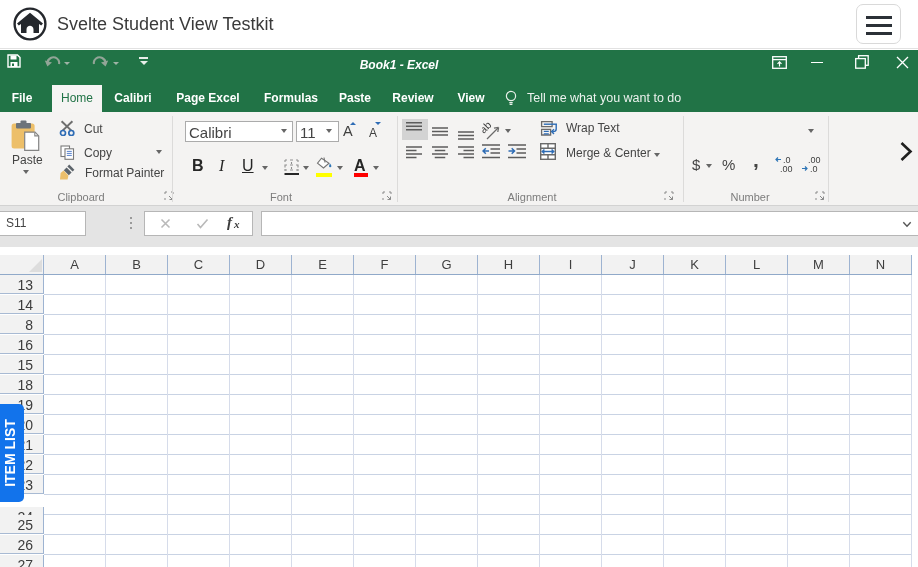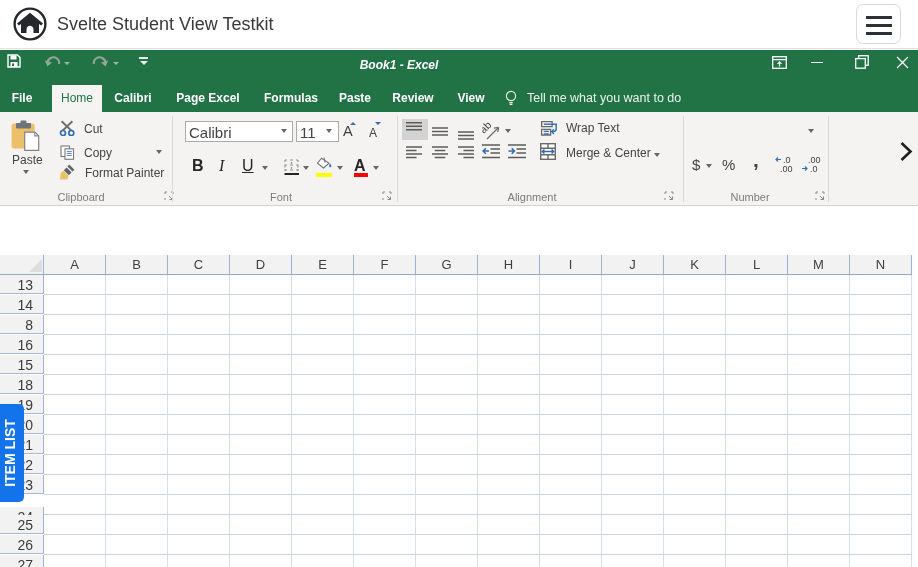--- a/index.html
+++ b/index.html
@@ -286,20 +286,38 @@
       <path d="M1 3 V1 H3 M7 1 H9 V3 M1 7 V9" fill="none" stroke="#8a8a8a" stroke-width="1"></path>
       <path d="M5 5 L8.5 8.5 M8.5 5.5 V8.5 H5.5" fill="none" stroke="#8a8a8a" stroke-width="1"></path>
     </svg>
     <div class="gsep" style="left:828px"></div>
 
     <svg class="abs" style="left:899px;top:29px" width="14" height="21" viewBox="0 0 14 21">
       <path d="M2.5 2 L11.5 10.5 L2.5 19" fill="none" stroke="#1f1f1f" stroke-width="2.6"></path>
     </svg>
   </div>
 
+  <div id="formularow">
+    <div class="fbox" style="left:-1px;width:87px"></div>
+    <span class="abs" style="left:6px;top:10px;font-size:12px;color:#444">S11</span>
+    <div class="abs" style="left:130px;top:11px;width:2px;height:2px;background:#9a9a9a;box-shadow:0 5px #9a9a9a, 0 10px #9a9a9a"></div>
+    <div class="fbox" style="left:144px;width:109px"></div>
+    <svg class="abs" style="left:160px;top:12px" width="11" height="11" viewBox="0 0 11 11">
+      <path d="M1.5 1.5 L9.5 9.5 M9.5 1.5 L1.5 9.5" stroke="#b9b9b9" stroke-width="1.6"></path>
+    </svg>
+    <svg class="abs" style="left:196px;top:12px" width="13" height="11" viewBox="0 0 13 11">
+      <path d="M1.5 6 L4.5 9.5 L11.5 1.5" fill="none" stroke="#b9b9b9" stroke-width="1.6"></path>
+    </svg>
+    <span class="abs" style="left:227px;top:8px;font-size:15px;color:#3d3d3d;font-style:italic;font-weight:bold;font-family:'Liberation Serif',serif">f</span>
+    <span class="abs" style="left:234px;top:12px;font-size:11px;color:#3d3d3d;font-style:italic;font-weight:bold;font-family:'Liberation Serif',serif">x</span>
+    <div class="fbox" style="left:261px;width:658px"></div>
+    <svg class="abs" style="left:902px;top:15px" width="10" height="7" viewBox="0 0 10 7">
+      <path d="M1.3 1.2 L5 5.2 L8.7 1.2" fill="none" stroke="#555" stroke-width="1.4"></path>
+    </svg>
+  </div>
 
   <div id="gapwhite"></div>
 
   <div id="grid">
       <div id="colhead">
         <div class="chcell" style="left:0;width:44px"></div>
         <div class="chcell" style="left:44px;width:62px">A</div>
         <div class="chcell" style="left:106px;width:62px">B</div>
         <div class="chcell" style="left:168px;width:62px">C</div>
         <div class="chcell" style="left:230px;width:62px">D</div>

